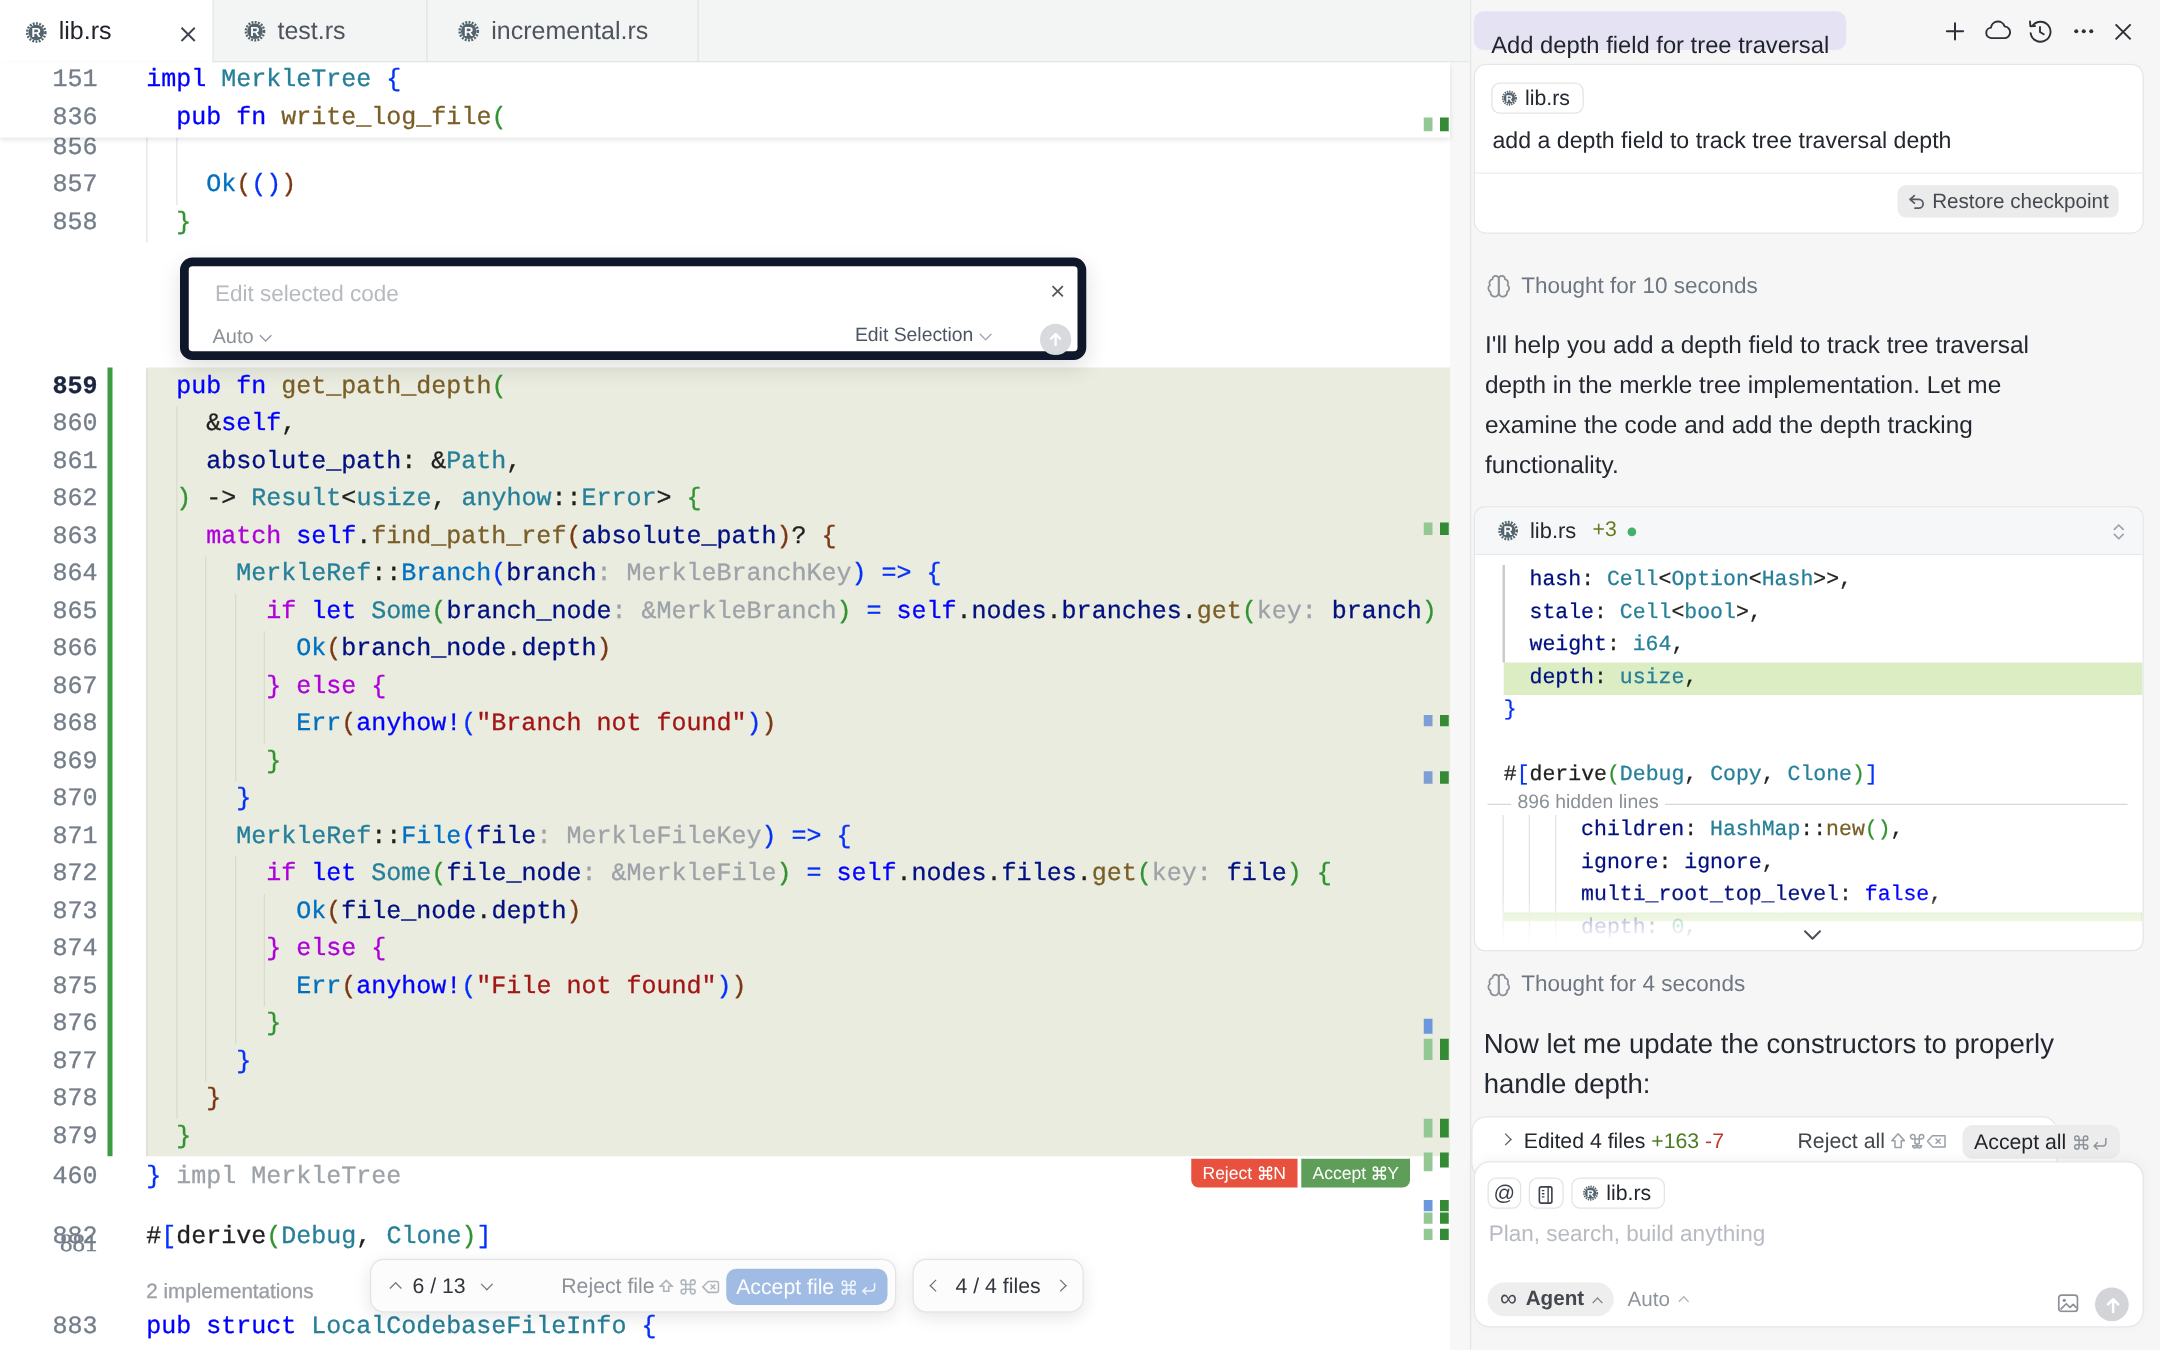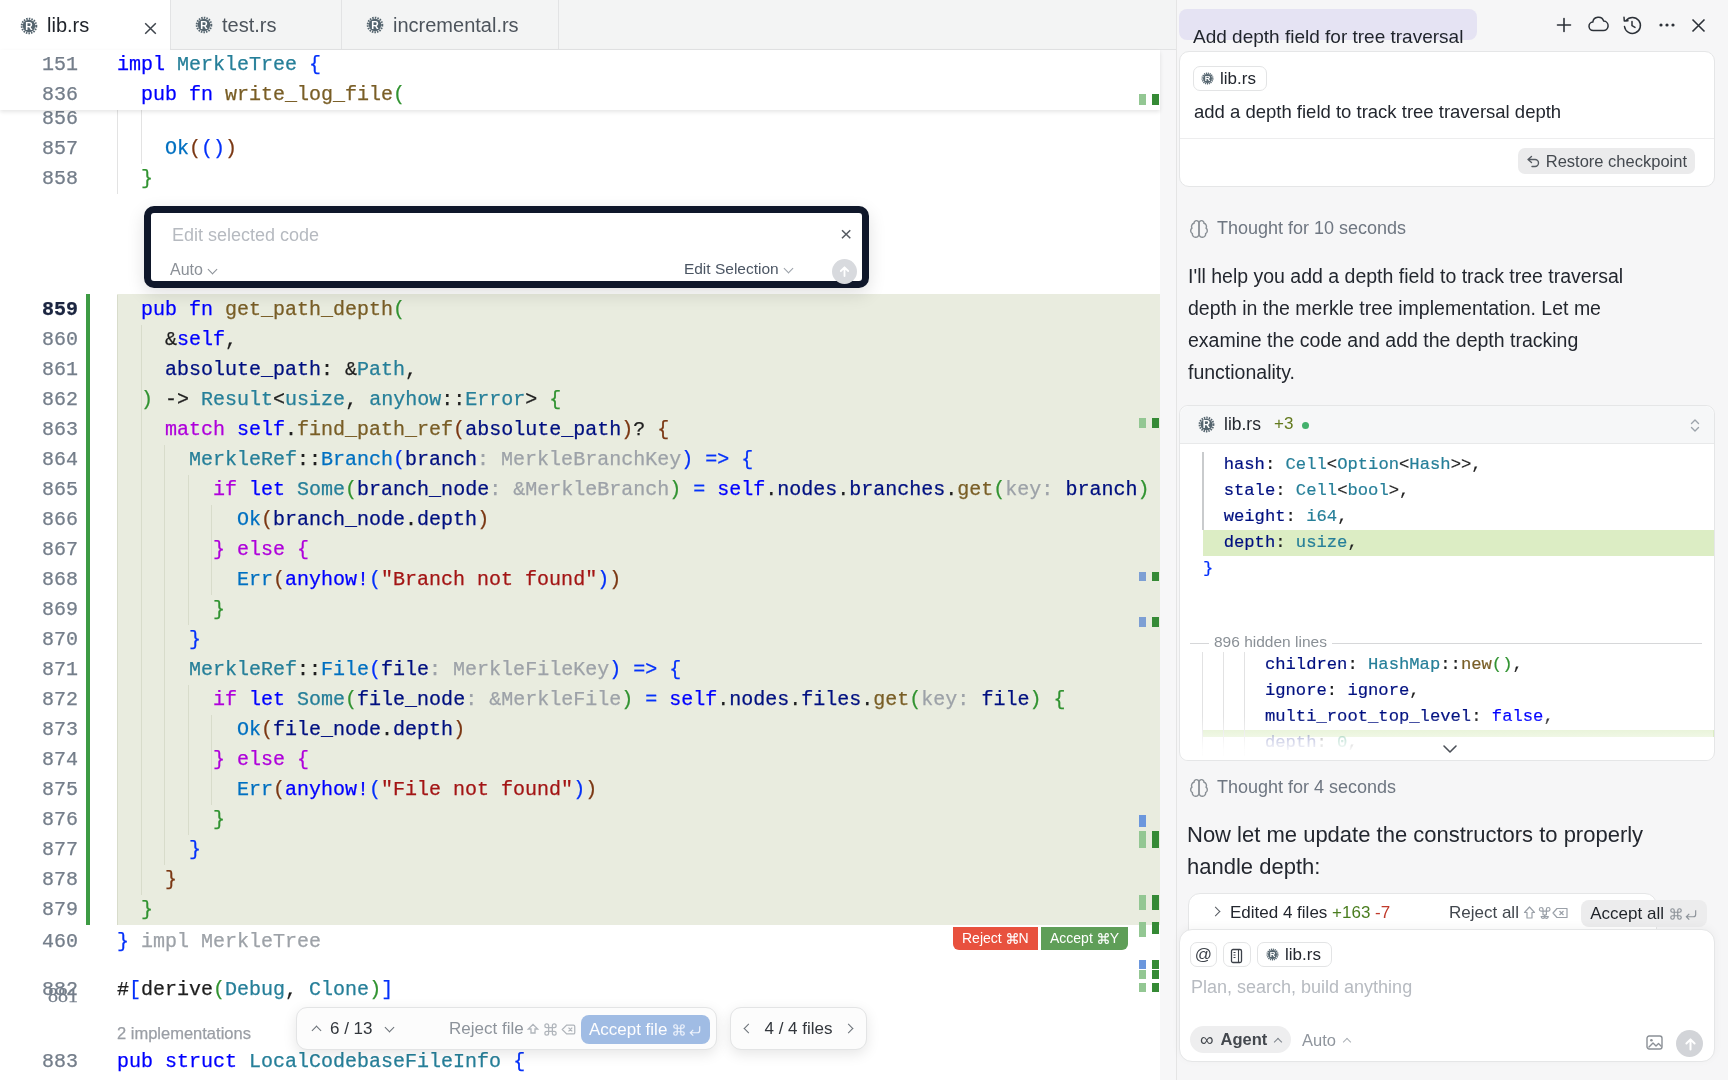--- a/index.html
+++ b/index.html
@@ -293,20 +293,21 @@
     <div class="abs" style="left:23px; top:324px; width:511px; height:7px; background:#dcedc4;"></div>
     <div class="abs" style="left:22px; top:46px; width:2px; height:78px; background:#c9cbcd;"></div>
     <div class="abs" style="left:22px; top:246px; width:1px; height:104px; background:#e2e2e3;"></div>
     <div class="abs" style="left:43px; top:246px; width:1px; height:104px; background:#e2e2e3;"></div>
     <div class="abs" style="left:64px; top:246px; width:1px; height:104px; background:#e2e2e3;"></div>
     <div class="crow" style="top:46px;">  <span class="v">hash</span><span class="tx">: </span><span class="t">Cell</span><span class="tx">&lt;</span><span class="t">Option</span><span class="tx">&lt;</span><span class="t">Hash</span><span class="tx">&gt;&gt;,</span></div>
     <div class="crow" style="top:72px;">  <span class="v">stale</span><span class="tx">: </span><span class="t">Cell</span><span class="tx">&lt;</span><span class="t">bool</span><span class="tx">&gt;,</span></div>
     <div class="crow" style="top:98px;">  <span class="v">weight</span><span class="tx">: </span><span class="t">i64</span><span class="tx">,</span></div>
     <div class="crow" style="top:124px;">  <span class="v">depth</span><span class="tx">: </span><span class="t">usize</span><span class="tx">,</span></div>
     <div class="crow" style="top:150px;"><span class="p1">}</span></div>
+    <div class="crow" style="top:202px;"><span class="tx">#</span><span class="p1">[</span><span class="tx">derive</span><span class="p2">(</span><span class="t">Debug</span><span class="tx">,</span> <span class="t">Copy</span><span class="tx">,</span> <span class="t">Clone</span><span class="p2">)</span><span class="p1">]</span></div>
     <div class="abs" style="left:10px; top:237px; width:19px; height:1px; background:#d6d7d9;"></div>
     <div class="abs" style="left:34px; top:227px; font-size:15.5px; color:#8a9096;">896 hidden lines</div>
     <div class="abs" style="left:152px; top:237px; width:370px; height:1px; background:#d6d7d9;"></div>
     <div class="crow" style="top:246px;">      <span class="v">children</span><span class="tx">: </span><span class="t">HashMap</span><span class="tx">::</span><span class="f">new</span><span class="p2">()</span><span class="tx">,</span></div>
     <div class="crow" style="top:272px;">      <span class="v">ignore</span><span class="tx">: </span><span class="v">ignore</span><span class="tx">,</span></div>
     <div class="crow" style="top:298px;">      <span class="v">multi_root_top_level</span><span class="tx">: </span><span class="k">false</span><span class="tx">,</span></div>
     <div class="crow" style="top:324px; opacity:0.55;">      <span class="v">depth</span><span class="tx">: </span><span style="color:#098658;">0</span><span class="tx">,</span></div>
     <div class="abs" style="left:1px; top:310px; width:532px; height:45px; background:linear-gradient(to bottom, rgba(255,255,255,0), rgba(255,255,255,0.92) 75%);"></div>
     <div class="abs" style="left:262px; top:334px;"><svg width="16" height="10" viewBox="0 0 16 10">
             <path d="M2 2 L8 8 L14 2" fill="none" stroke="#4b5058" stroke-width="1.6" stroke-linecap="round" stroke-linejoin="round"></path>
@@ -315,21 +316,21 @@
 
   <div class="abs" style="left:12px; top:777px; display:flex; align-items:center; color:#6e7681; font-size:18px;"><svg width="20" height="20" viewBox="0 0 24 24" style="margin-right:8px;">
           <g fill="none" stroke="#8a9096" stroke-width="1.7">
             <path d="M12 5a3 3 0 1 0-5.997.125 4 4 0 0 0-2.526 5.77 4 4 0 0 0 .556 6.588A4 4 0 1 0 12 18Z"></path>
             <path d="M12 5a3 3 0 1 1 5.997.125 4 4 0 0 1 2.526 5.77 4 4 0 0 1-.556 6.588A4 4 0 1 1 12 18Z"></path>
           </g>
         </svg>Thought for 4 seconds</div>
 
   <div class="abs" style="left:10px; top:819px; font-size:22px; line-height:32px; color:#23272f;">Now let me update the constructors to properly<br>handle depth:</div>
 
-  <div class="card" style="left:11px; top:893px; width:469px; height:50px; border-radius:12px;">
+  <div class="card" style="left:0; top:893px; width:469px; height:50px; border-radius:12px;">
     <span class="chev right" style="border-color:#565b62; position:absolute; left:23px; top:14px;"></span>
     <div class="abs" style="left:41px; top:9px; font-size:17px; color:#23272f;">Edited 4 files <span style="color:#4a7d1f;">+163</span> <span style="color:#c03a2b;">-7</span></div>
     <div class="abs" style="left:260px; top:9px; font-size:17px; color:#42474e;">Reject all</div>
     <div class="abs" style="left:333px; top:11px;"><svg width="48" height="16" viewBox="0 0 48 16">
             <g fill="none" stroke="#9aa0a8" stroke-width="1.2">
               <path d="M7.5 2 L12.5 7.5 H10 V13 H5 V7.5 H2.5 Z" stroke-linejoin="round"></path>
               <path d="M19.2 2.5 a1.8 1.8 0 1 0 0 3.6 h7 a1.8 1.8 0 1 0 0-3.6 a1.8 1.8 0 0 0-1.8 1.8 v5.4 a1.8 1.8 0 1 0 1.8 1.8 h-7 a1.8 1.8 0 1 0 1.8-1.8 v-5.4 a1.8 1.8 0 0 0-1.8-1.8 z"></path>
               <path d="M35 3.5 H45 V12.5 H35 L31 8 Z" stroke-linejoin="round"></path>
               <path d="M37.5 6 L41.5 10 M41.5 6 L37.5 10"></path>
             </g>

